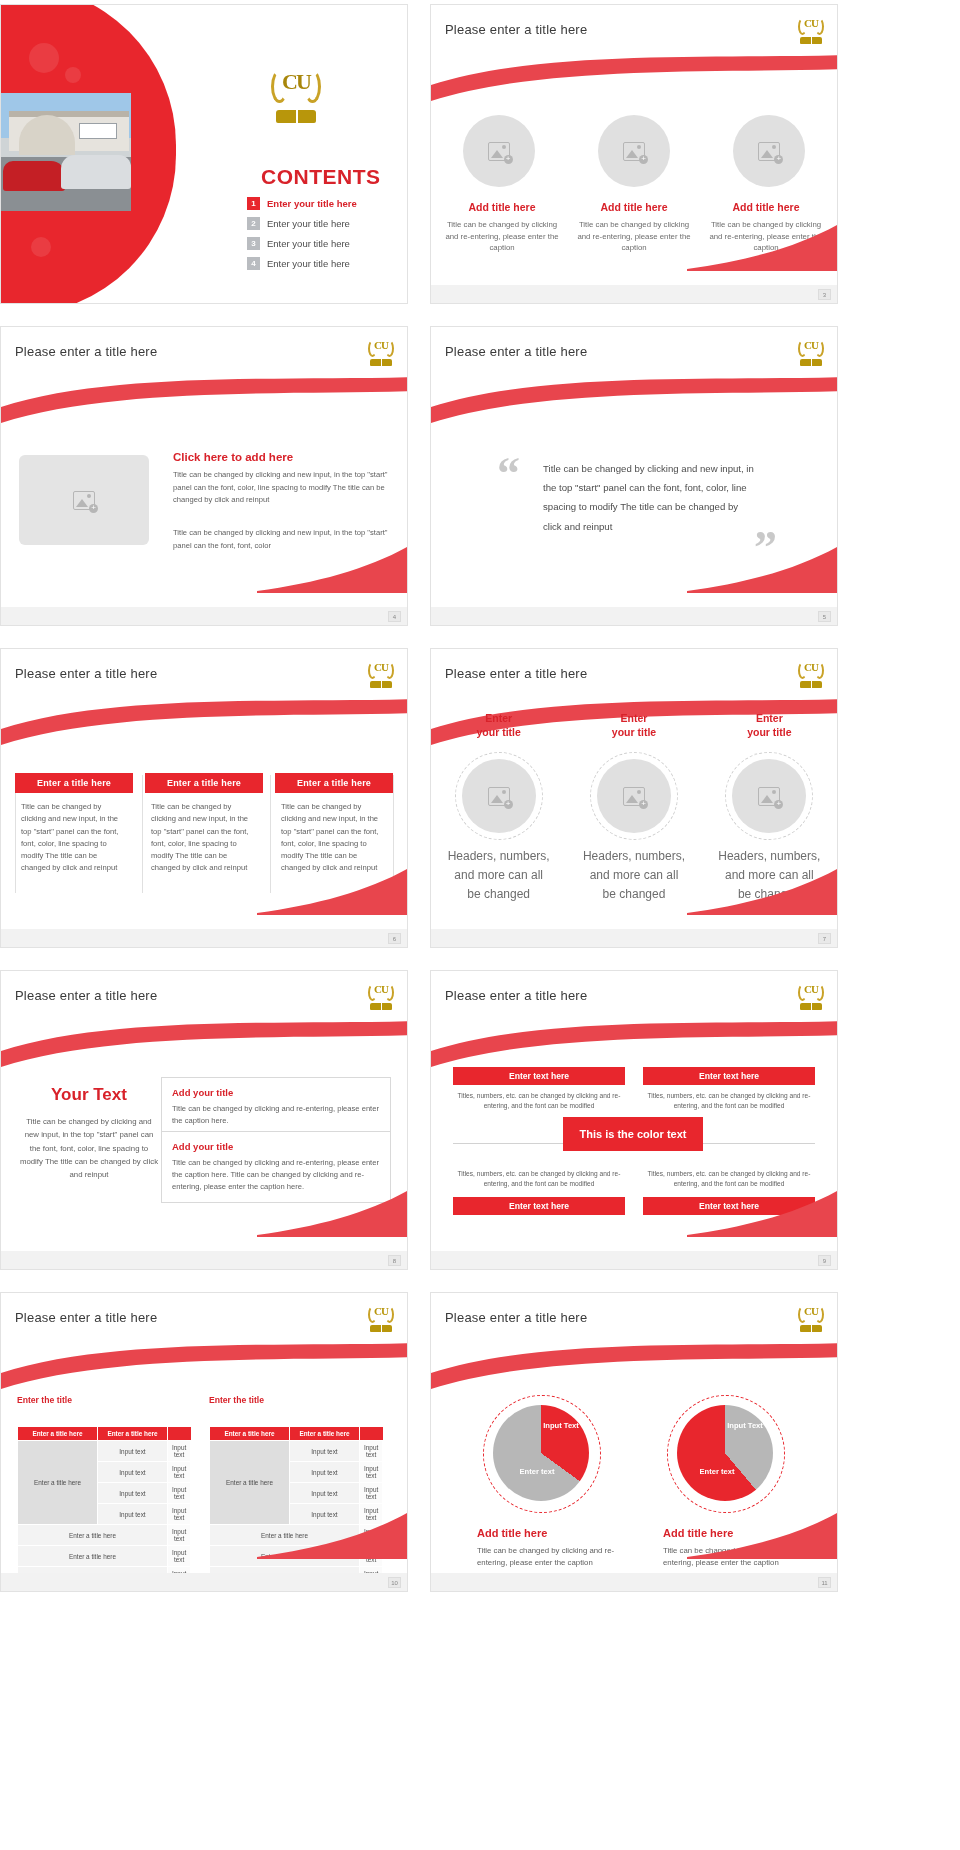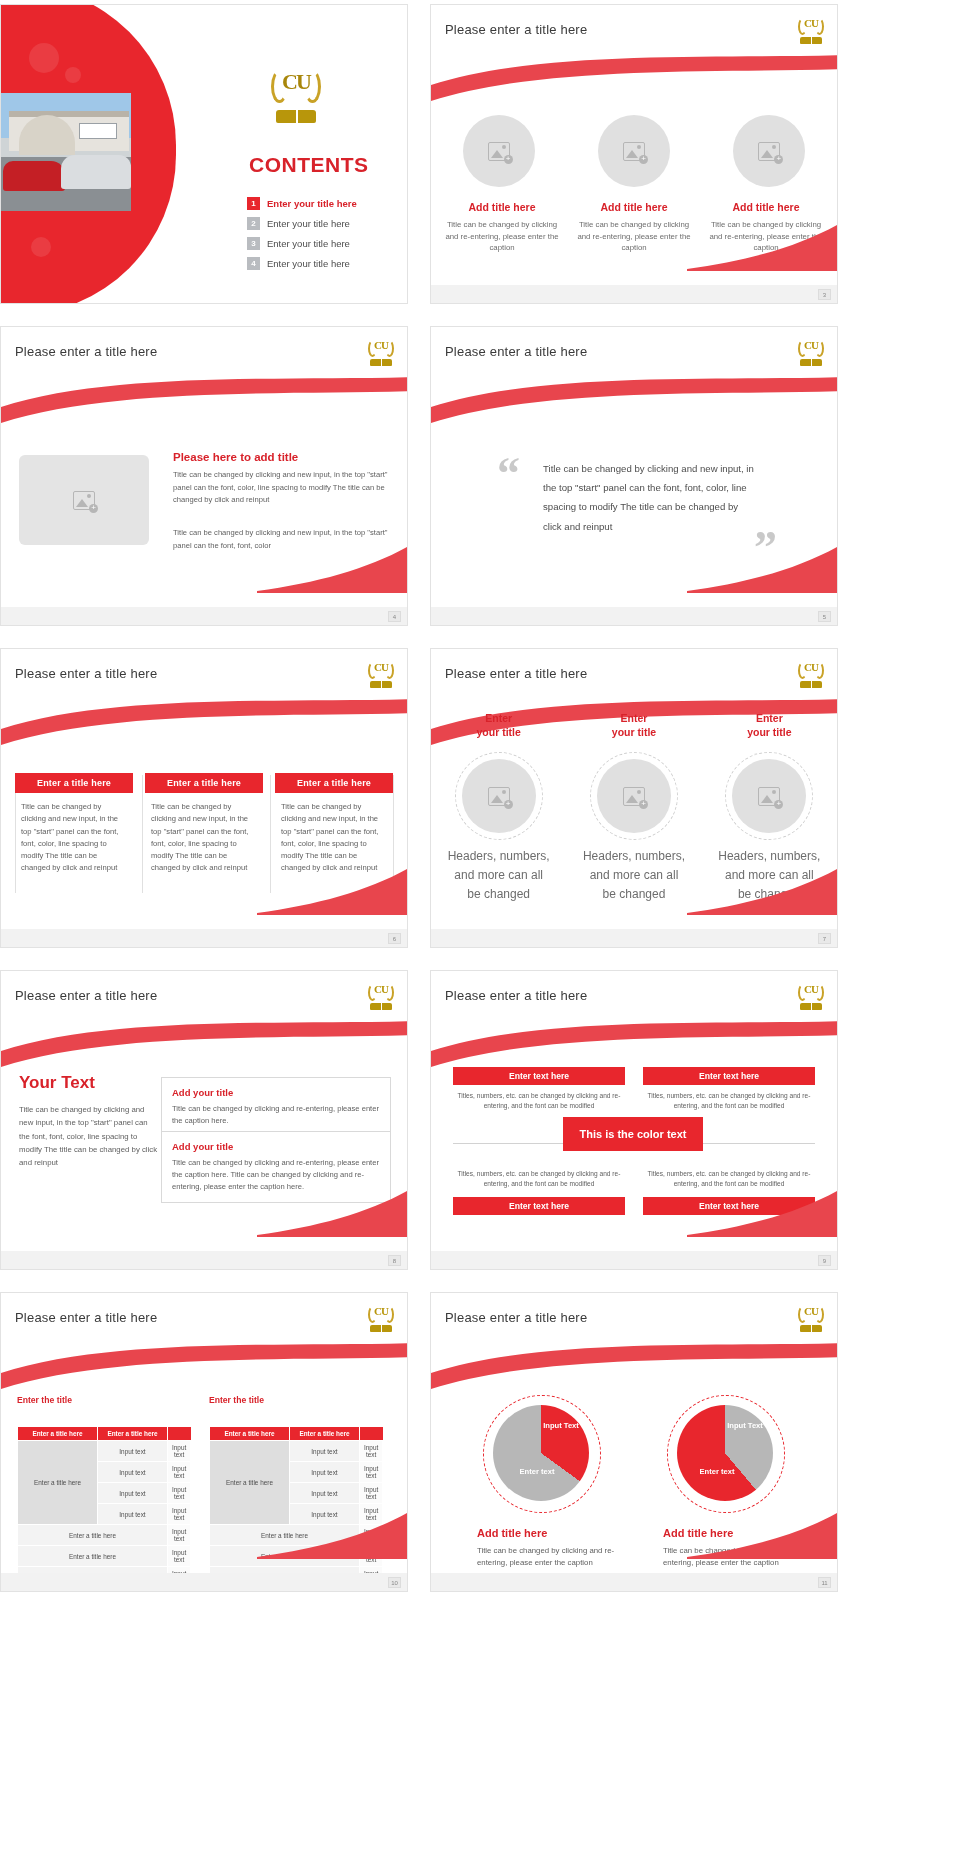--- a/index.html
+++ b/index.html
@@ -118,21 +118,21 @@
   .cover .bigcrest .wl { left: 2px; border-right-color: transparent; border-top-color: transparent; }
   .cover .bigcrest .wr { right: 2px; border-left-color: transparent; border-top-color: transparent; }
   .cover .bigcrest .bk {
     position: absolute; bottom: 0; left: 7px; width: 40px; height: 13px;
     background: #b8960b; border-radius: 3px 3px 2px 2px;
   }
   .cover .bigcrest .bk::after {
     content: ""; position: absolute; left: 50%; top: 0; width: 2px; height: 100%; background: #fff;
   }
   .cover h1 {
-    position: absolute; left: 248px; top: 148px; margin: 0;
+    position: absolute; left: 248px; top: 148px; margin: 12px;
     font-size: 21px; color: #d8222a; font-weight: bold; letter-spacing: .5px;
   }
   .toc { position: absolute; left: 246px; top: 192px; width: 150px; }
   .toc-row { display: flex; align-items: center; margin-bottom: 7px; }
   .toc-num {
     width: 13px; height: 13px; background: #e8262d; color: #fff;
     font-size: 8px; line-height: 13px; text-align: center; margin-right: 7px; font-weight: bold;
   }
   .toc-row.alt .toc-num { background: #b9bcc0; }
   .toc-label { font-size: 9.5px; color: #d8222a; font-weight: bold; }
@@ -381,21 +381,21 @@
         <path d="M0,34 C110,-4 290,6 420,2 L420,16 C290,20 110,12 0,50 Z" fill="#e8454d"></path>
       </svg>
       <div class="img-box" style="top:80px;">
         <span class="ph-icon">
             <span class="frame"></span>
             <span class="mtn"></span>
             <span class="sun"></span>
             <span class="plus">+</span>
           </span>
       </div>
-      <div class="s4-title" style="top:76px;">Please here to add title</div>
+      <div class="s4-title" style="top:76px;">Click here to add here</div>
       <div class="s4-p1" style="top:94px;">Title can be changed by clicking and new input, in the top "start" panel can the font, color, line spacing to modify The title can be changed by click and reinput</div>
       <div class="s4-p2" style="top:152px;">Title can be changed by clicking and new input, in the top "start" panel can the font, font, color</div>
       <svg class="corner" viewBox="0 0 150 46">
         <path d="M150,0 C110,22 60,36 0,44 L0,46 L150,46 Z" fill="#e8454d"></path>
       </svg>
     </div>
     <div class="pagenum">4</div>
   </div>
 
   <div class="slide">
@@ -528,21 +528,21 @@
     <div class="crest">
       <span class="wreath-l"></span>
         <span class="wreath-r"></span>
       <span class="c-letters">CU</span>
       <span class="book"></span>
     </div>
     <div class="body-white">
       <svg width="420" height="58" style="position:absolute;left:-6px;top:0;">
         <path d="M0,34 C110,-4 290,6 420,2 L420,16 C290,20 110,12 0,50 Z" fill="#e8454d"></path>
       </svg>
-      <div class="s8-left" style="top:54px;">
+      <div class="s8-left" style="top:66px;text-align:center;">
         <h2>Your Text</h2>
         <p>Title can be changed by clicking and new input, in the top "start" panel can the font, font, color, line spacing to modify The title can be changed by click and reinput</p>
       </div>
       <div class="s8-box s8-b1" style="top:58px;">
         <p class="bt">Add your title</p>
         <p class="bp">Title can be changed by clicking and re-entering, please enter the caption here.</p>
       </div>
       <div class="s8-box s8-b2" style="top:112px;">
         <p class="bt">Add your title</p>
         <p class="bp">Title can be changed by clicking and re-entering, please enter the caption here. Title can be changed by clicking and re-entering, please enter the caption here.</p>

